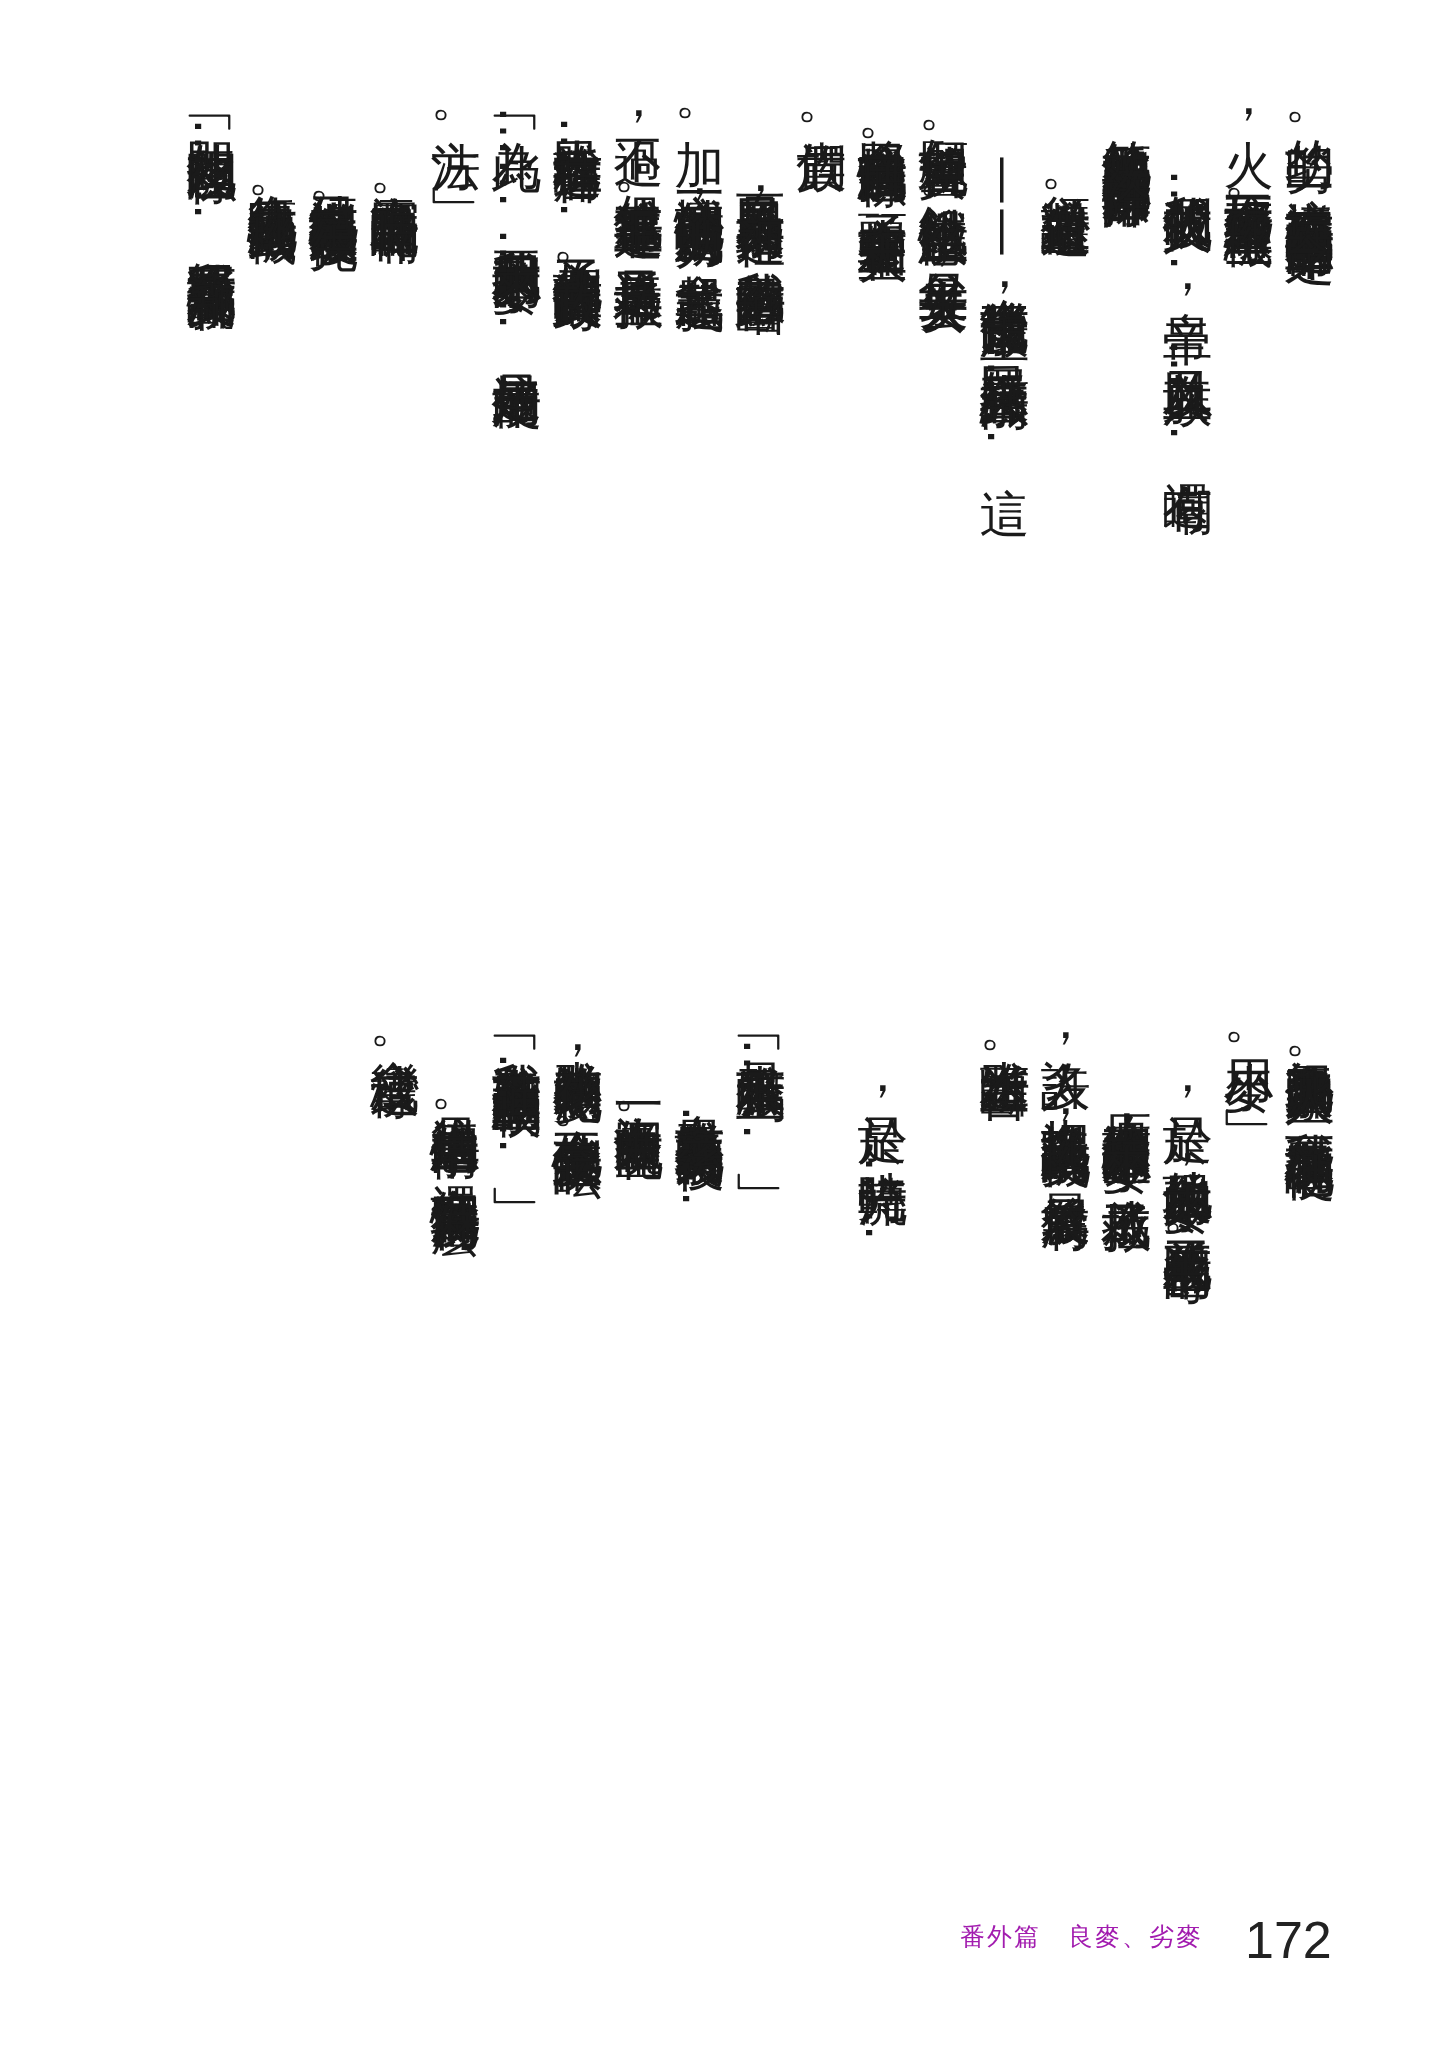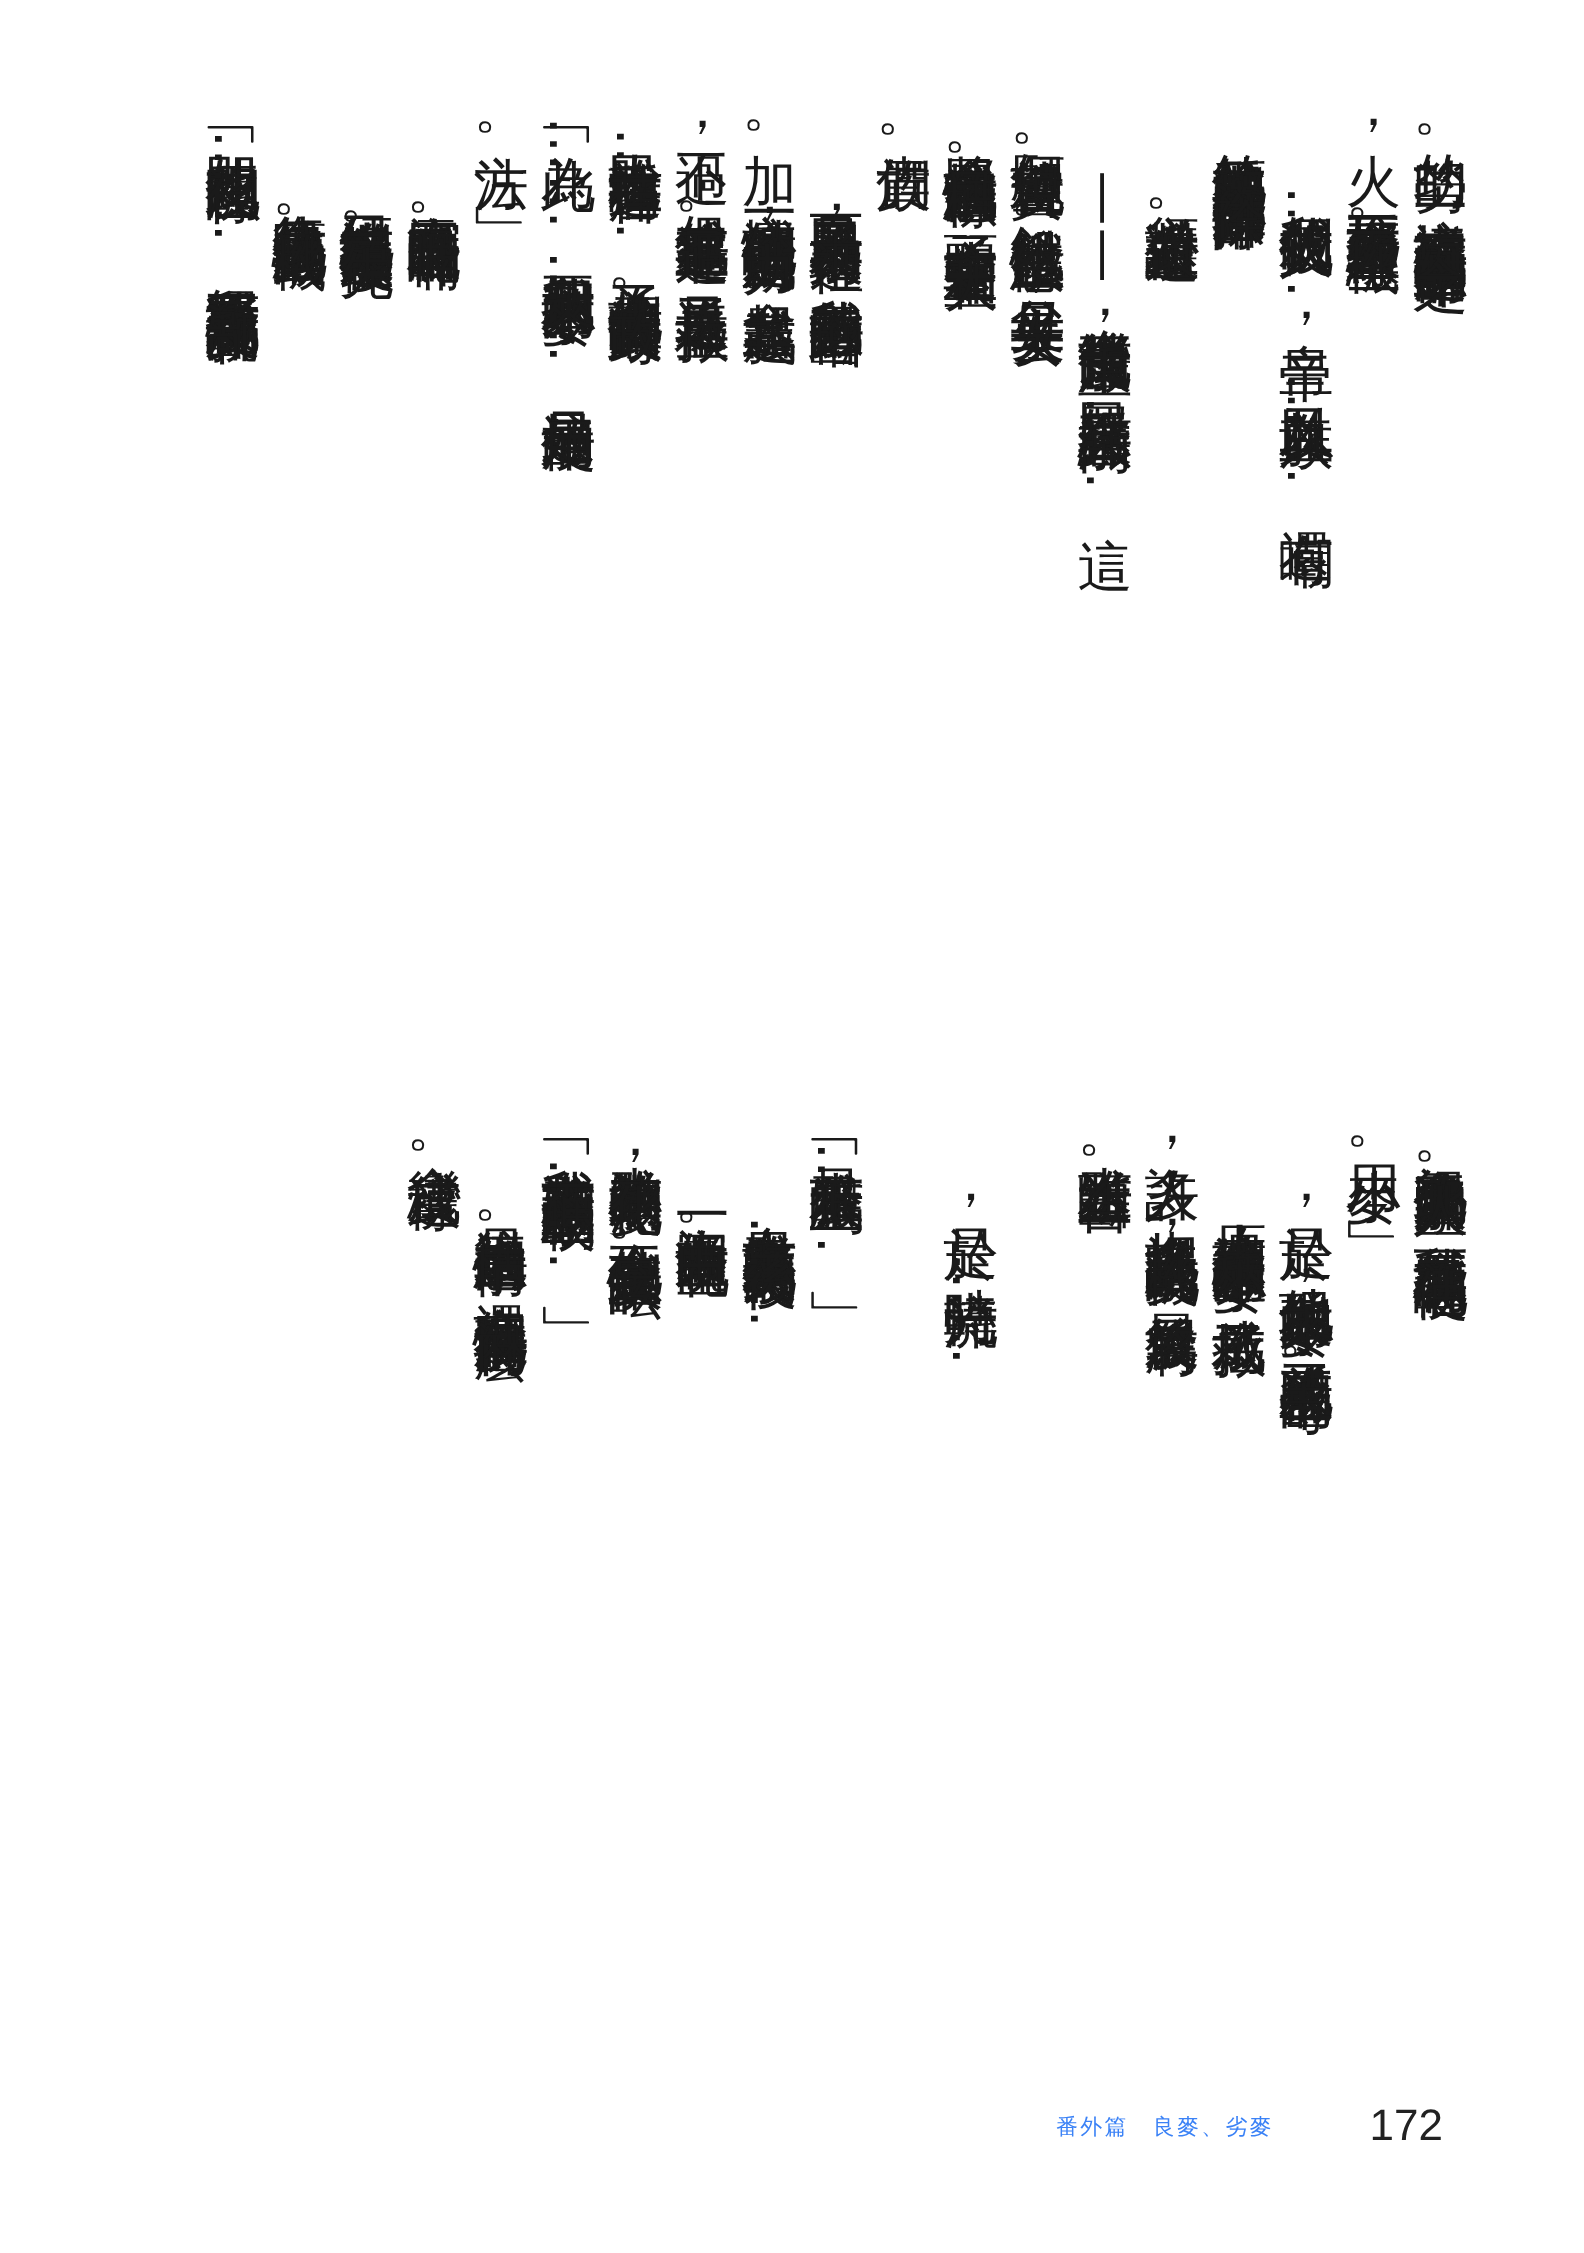--- a/index.html
+++ b/index.html
@@ -18,25 +18,25 @@
   .block-upper { right: 100px; top: 100px; height: 870px; }
   .block-lower { right: 100px; top: 1020px; height: 870px; }
   .col { display: block; }
   .col.indent { padding-top: 55px; }
   .col.blank { min-width: 61px; }
   .footer {
     position: absolute; top: 1910px; left: 0; width: 1440px; height: 60px;
   }
   .running-head {
     position: absolute; left: 960px; top: 10px;
-    font-size: 20px; color: #3b82f6; letter-spacing: 2px; white-space: pre;
+    font-size: 25px; color: #a21caf; letter-spacing: 2px; white-space: pre;
   }
   .page-number {
     position: absolute; left: 1245px; top: 0px;
-    font-size: 40px; color: #222; font-family: "Liberation Sans", sans-serif;
+    font-size: 52px; color: #222; font-family: "Liberation Sans", sans-serif;
   }
 </style>
 </head>
 <body>
 
 <div class="block block-upper" id="upper"><span class="col">的功勞。這樣一來或許會減弱好不容易燃起的革命之</span><span class="col">火，搞不好會給那些人留下一線生機。</span><span class="col indent">我們的殺父仇人……皇帝，以及其血族……還有嘲</span><span class="col">笑他重視的姊姊的那些中央貴族都必須全部排除。</span><span class="col indent">必須讓對方血債血還。</span><span class="col indent">——今後饑荒更加嚴重，民眾怒火持續高漲……這</span><span class="col">個願望就會實現。飢餓會催生憤怒。父母一旦失去子女，</span><span class="col">將會尋找宣洩憤怒的目標。矛頭肯定會朝著皇室和大</span><span class="col">貴族們。</span><span class="col indent">而且民眾為了求助前來這裡，我方的數量會不斷增</span><span class="col">加。心懷感謝的他們一定會成為助力，拿起武器起義。</span><span class="col">不過，促成這件事並不是罪過。這是為了盡早拯救</span><span class="col">人民脫離這種痛苦……為了救他們逃離大貴族的苛政。</span><span class="col">「為此……我要利用耐寒的小麥……這是最好的使用</span><span class="col">方法。」</span><span class="col indent">賽洛露出昏暗的眼神呢喃。</span><span class="col indent">他已經沒有把拯救人民放在最優先。</span><span class="col indent">復仇才是驅使他行動的動機。</span><span class="col">「即使如此也沒關係……我絕對不原諒殺了父親和鄙</span></div>
 <div class="block block-lower" id="lower"><span class="col">視魯多路馮家的那些人。我怎麼可能容許為了他們使</span><span class="col">用小麥。」</span><span class="col indent">於是，他發現的耐寒小麥，成為了殺死帝國的毒。</span><span class="col indent">原本應該給人們帶來希望的那種小麥，成為拯救了</span><span class="col">許多人，也把許多人捲入戰亂的契機，最後發展為將</span><span class="col">米雅送上斷頭台。</span><span class="col blank"></span><span class="col indent">於是，時光流轉……</span><span class="col blank"></span><span class="col">「是米雅公主殿下嗎……」</span><span class="col indent">皇女米雅來魯多路馮家玩的幾天後……</span><span class="col indent">賽洛一個人在眺望花田。</span><span class="col">米雅帶來的劇烈變化，令他不禁感到快要暈眩。</span><span class="col">「我進入米雅公主殿下創立的學校嗎……」</span><span class="col indent">這是從未想過的事情。還完全無法理解情況為什麼</span><span class="col">會變成這樣。</span></div>
 
 <div class="footer">
   <span class="running-head">番外篇　良麥、劣麥</span>

